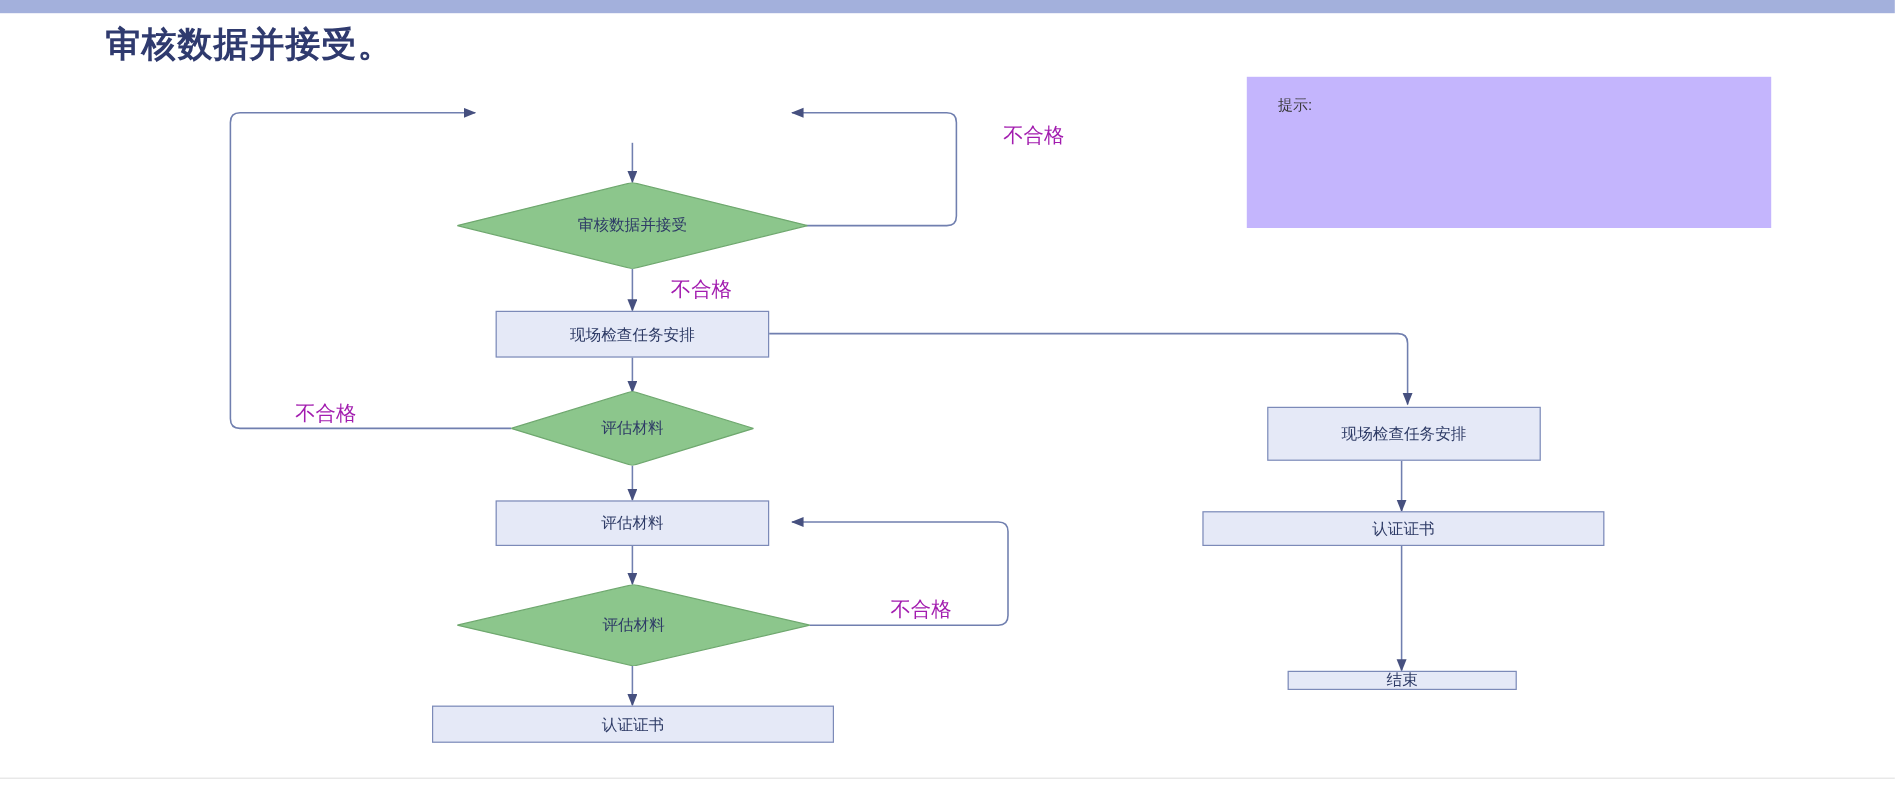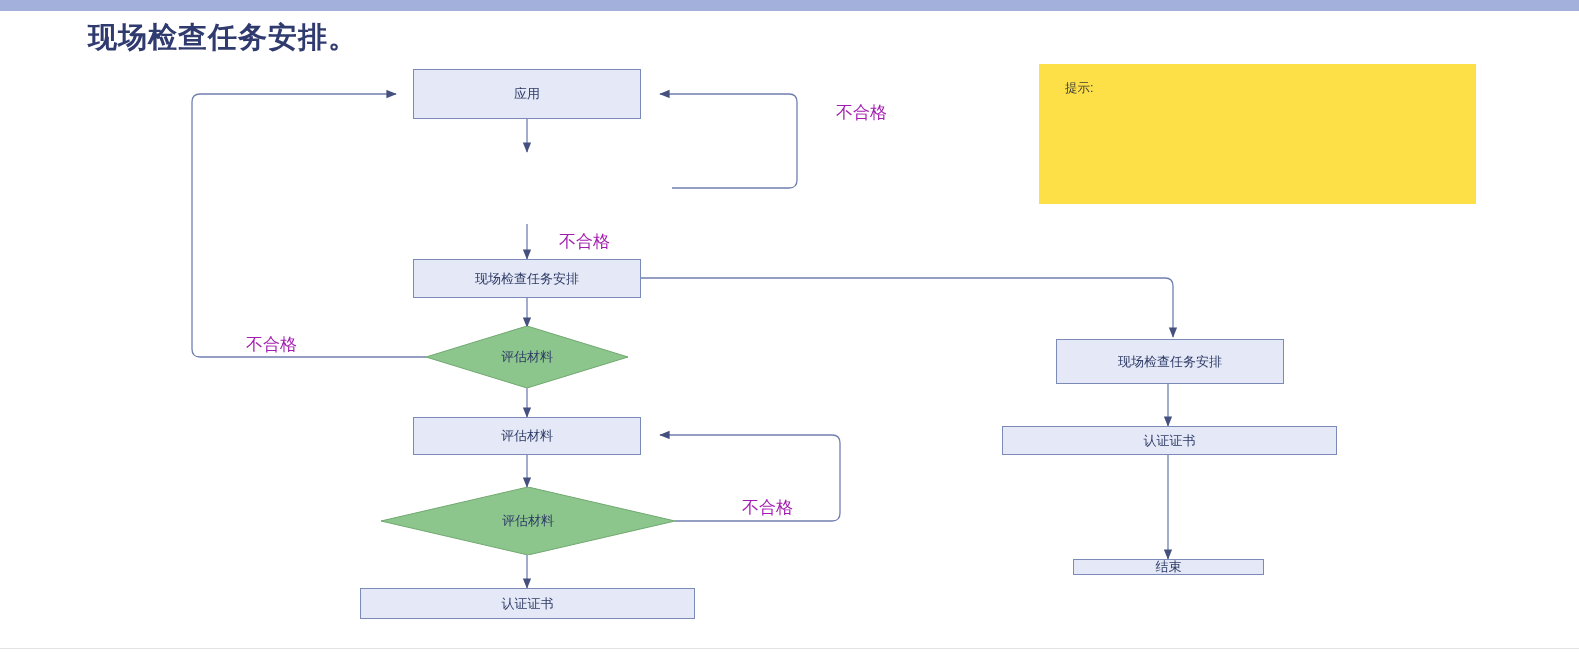--- a/index.html
+++ b/index.html
@@ -81,42 +81,42 @@
   }
   .edge-label {
     position: absolute;
     color: #a21caf;
     font-size: 17px;
     white-space: nowrap;
   }
   #tip-box {
     position: absolute;
     left: 1039px; top: 64px;
-    width: 437px; height: 140px;
-    background: #fde047;
+    width: 437px; height: 126px;
+    background: #c4b5fd;
     padding: 16px 22px 10px 26px;
   }
   #tip-head {
     color: #3A3A3A;
     font-size: 12.5px;
     margin-bottom: 14px;
   }
   #tip-body {
     color: #3A3A3A;
     font-size: 12.5px;
     line-height: 1.45;
     text-align: justify;
   }
 </style>
 </head>
 <body>
 
 <div id="topbar"></div>
 
-<div id="page-title">现场检查任务安排。</div>
+<div id="page-title">审核数据并接受。</div>
 
 <div id="canvas">
 
   <svg id="wires" viewBox="0 0 1579 661">
     <defs>
       <marker id="arrow" markerWidth="9" markerHeight="9" refX="7.4" refY="3.2" orient="auto" markerUnits="strokeWidth">
         <path d="M0,0 L8,3.2 L0,6.4 z" fill="#46507F"></path>
       </marker>
     </defs>
     <g fill="none" stroke="#707FAF" stroke-width="1.3">
@@ -140,24 +140,27 @@
       <path d="M675,521 L832,521 Q840,521 840,513 L840,443 Q840,435 832,435 L660,435" marker-end="url(#arrow)"></path>
 
       <path d="M527,555 L527,588" marker-end="url(#arrow)"></path>
 
       <path d="M1168,384 L1168,426" marker-end="url(#arrow)"></path>
 
       <path d="M1168,455 L1168,559" marker-end="url(#arrow)"></path>
     </g>
   </svg>
 
-  <div class="node box" style="left:413px; top:69px; width:228px; height:50px;">
-    <span>应用</span>
-  </div>
-
+
+  <div class="diamond-wrap" style="left:381px; top:152px; width:292px; height:72px;">
+    <svg class="diamond-shape" viewBox="0 0 292 72" preserveAspectRatio="none">
+      <polygon points="146,0 292,36 146,72 0,36" fill="#8CC68C" stroke="#6FA86F" stroke-width="1"></polygon>
+    </svg>
+    <div class="diamond-label">审核数据并接受</div>
+  </div>
 
   <div class="node box" style="left:413px; top:259px; width:228px; height:39px;">
     <span>现场检查任务安排</span>
   </div>
 
   <div class="diamond-wrap" style="left:426px; top:326px; width:202px; height:62px;">
     <svg class="diamond-shape" viewBox="0 0 202 62" preserveAspectRatio="none">
       <polygon points="101,0 202,31 101,62 0,31" fill="#8CC68C" stroke="#6FA86F" stroke-width="1"></polygon>
     </svg>
     <div class="diamond-label">评估材料</div>

